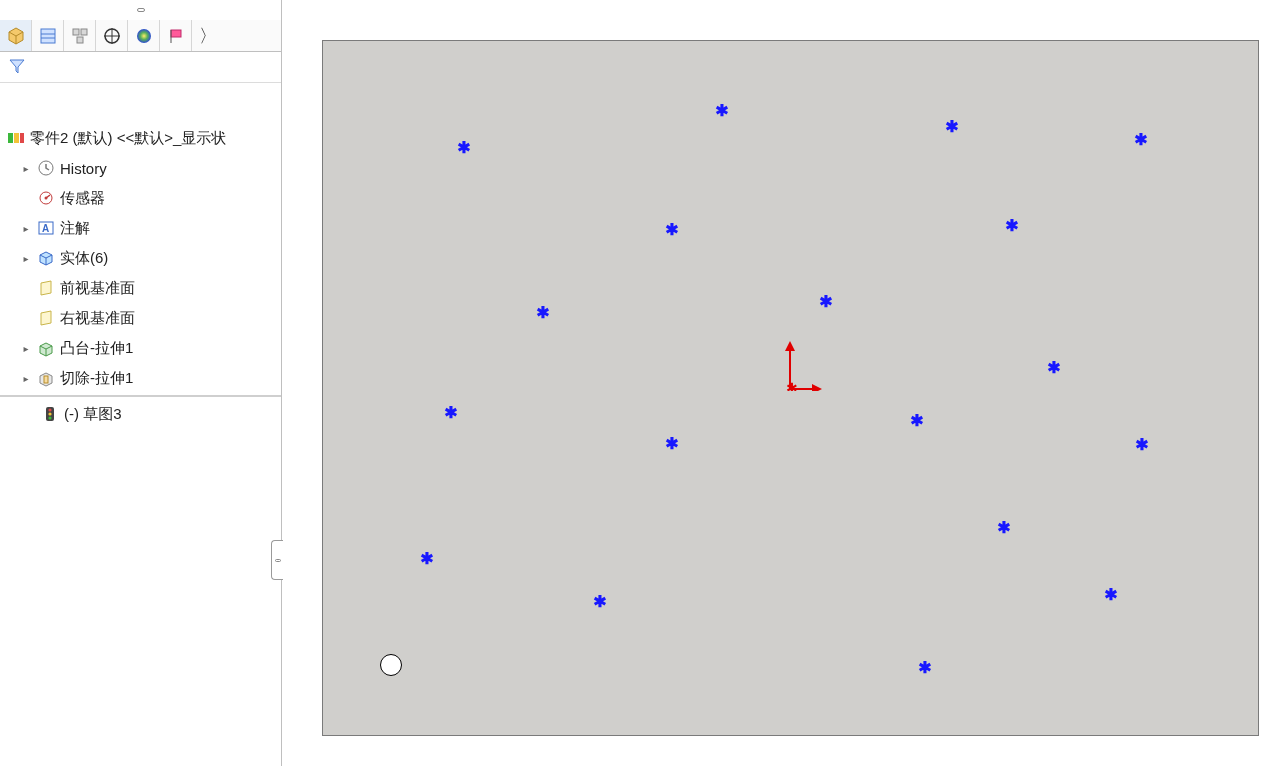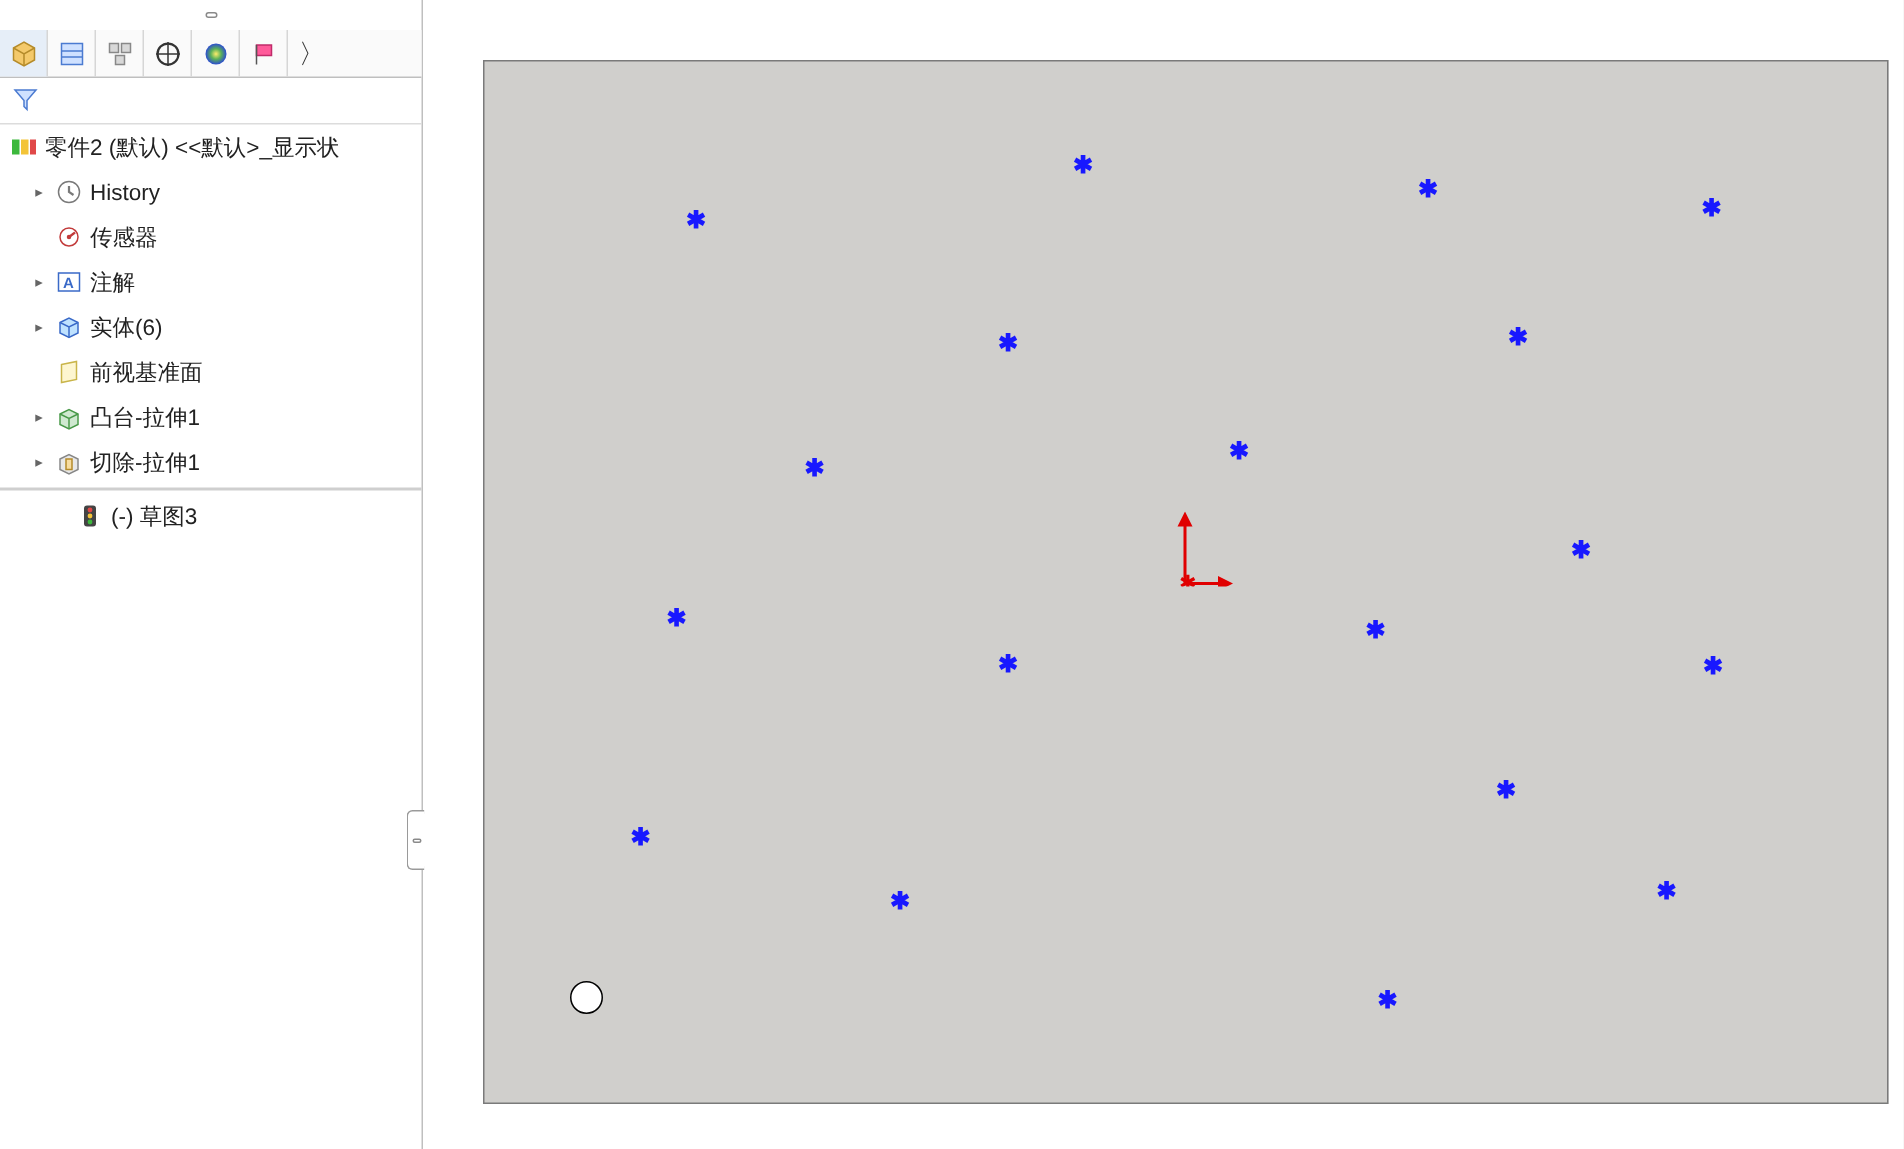--- a/index.html
+++ b/index.html
@@ -36,38 +36,38 @@
   .tabbtn svg { width:20px; height:20px; }
   .tab-overflow {
     width:32px; display:flex; align-items:center; justify-content:center;
     font-size:18px; color:#333;
   }
   .filterbar {
     height: 30px; display:flex; align-items:center; padding-left:8px;
   }
   .filterbar svg { width:18px; height:18px; }
   .divider-thin { height:1px; background:#dcdcdc; }
-  .tree { flex: 0 0 auto; }
+  .tree { flex: 0 0 auto; margin-top: 40px; }
   .tree-row {
     display:flex; align-items:center; height: 30px;
     padding-left: 6px; gap:4px;
     white-space: nowrap; overflow:hidden;
     font-size: 15px; color:#222;
   }
   .tree-row .expander {
     width:12px; height:12px; display:flex; align-items:center; justify-content:center;
     color:#666; font-size:10px;
   }
   .tree-row .expander.empty { visibility:hidden; }
   .tree-row .icon { width:20px; height:20px; display:flex; align-items:center; justify-content:center; }
   .tree-row .icon svg { width:18px; height:18px; }
   .tree-row .label { }
   .tree-separator { height:2px; background:#cfcfcf; margin:2px 0; }
   .indent1 { padding-left: 20px; }
-  .indent2 { padding-left: 50px; }
+  .indent2 { padding-left: 40px; }
   .viewport {
     flex:1; height:766px; position:relative;
     background:#ffffff;
   }
   .drawing-area {
     position:absolute; left:40px; top:40px; right:10px; bottom:30px;
     background:#d0cfcc;
     border:1px solid #7a7a7a;
   }
   .origin {
@@ -227,20 +227,29 @@
         <span class="expander empty">▸</span>
         <span class="icon">
             <svg viewBox="0 0 18 18">
               <path d="M4 4 L14 2 L14 14 L4 16 Z" fill="#fdf6d0" stroke="#c9b54a"></path>
             </svg>
           </span>
         <span class="label">前视基准面</span>
       </div>
 
 
+      <div class="tree-row indent1">
+        <span class="expander empty">▸</span>
+        <span class="icon">
+            <svg viewBox="0 0 18 18">
+              <path d="M4 4 L14 2 L14 14 L4 16 Z" fill="#fdf6d0" stroke="#c9b54a"></path>
+            </svg>
+          </span>
+        <span class="label">右视基准面</span>
+      </div>
 
 
       <div class="tree-row indent1">
         <span class="expander">▸</span>
         <span class="icon">
             <svg viewBox="0 0 18 18">
               <path d="M3 7 L9 4 L15 7 L15 14 L9 17 L3 14 Z" fill="#cfe9d0" stroke="#4a9a4a"></path>
               <path d="M3 7 L9 10 L15 7 M9 10 L9 17" fill="none" stroke="#4a9a4a"></path>
             </svg>
           </span>

